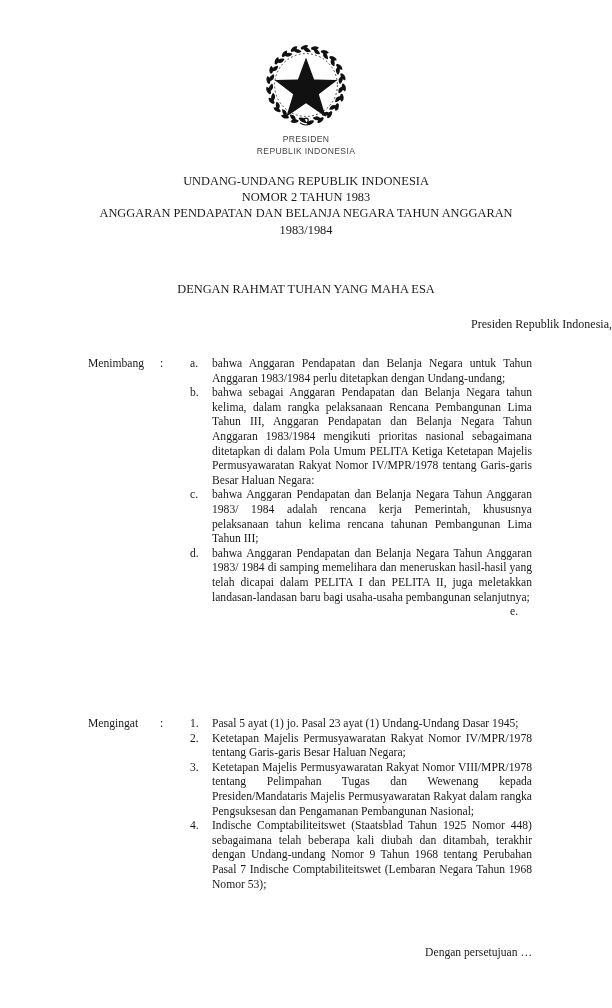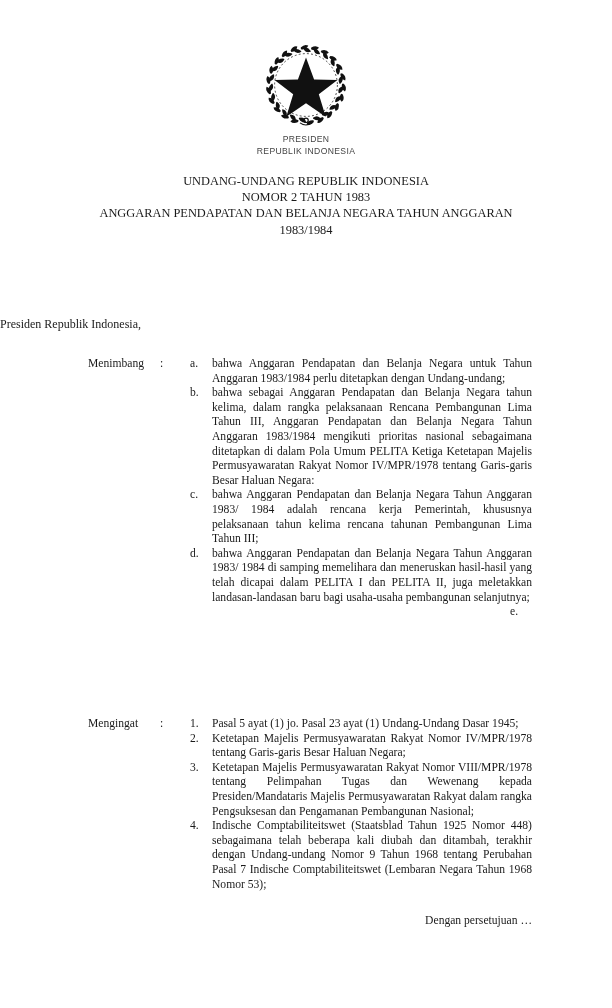--- a/index.html
+++ b/index.html
@@ -64,21 +64,21 @@
     left: 0;
     width: 612px;
     text-align: center;
     font-size: 12.4px;
   }
   .presiden-line {
     position: absolute;
     top: 317px;
     left: 0;
     width: 612px;
-    text-align: left;
+    text-align: right;
     font-size: 12px;
   }
 
   
   .section {
     position: absolute;
     left: 88px;
     width: 444px;
     font-size: 11.6px;
     line-height: 14.6px;
@@ -109,21 +109,21 @@
     text-align: justify;
     text-justify: inter-word;
     hyphens: none;
   }
   .text-cell.last-line-normal {
     text-align-last: left;
   }
 
   .footer-note {
     position: absolute;
-    top: 914px;
+    top: 946px;
     left: 0;
     width: 532px;
     text-align: right;
     font-size: 11.6px;
   }
 </style>
 </head>
 <body>
 
 <div class="page">
@@ -242,20 +242,21 @@
     </div>
   </div>
 
   <div class="title-block">
     <div>UNDANG-UNDANG  REPUBLIK INDONESIA</div>
     <div>NOMOR  2 TAHUN 1983</div>
     <div>ANGGARAN PENDAPATAN DAN BELANJA NEGARA TAHUN ANGGARAN</div>
     <div>1983/1984</div>
   </div>
 
+  <div class="rahmat">DENGAN RAHMAT TUHAN YANG MAHA ESA</div>
   <div class="presiden-line">Presiden Republik Indonesia,</div>
 
   <div class="section" id="section-menimbang">
     <div class="clause-row">
       <div class="label-cell">Menimbang</div>
       <div class="colon-cell">:</div>
       <div class="marker-cell">a.</div>
       <div class="text-cell last-line-normal">bahwa Anggaran Pendapatan dan Belanja Negara untuk Tahun Anggaran 1983/1984 perlu ditetapkan dengan Undang-undang;</div>
     </div>
     <div class="clause-row">

